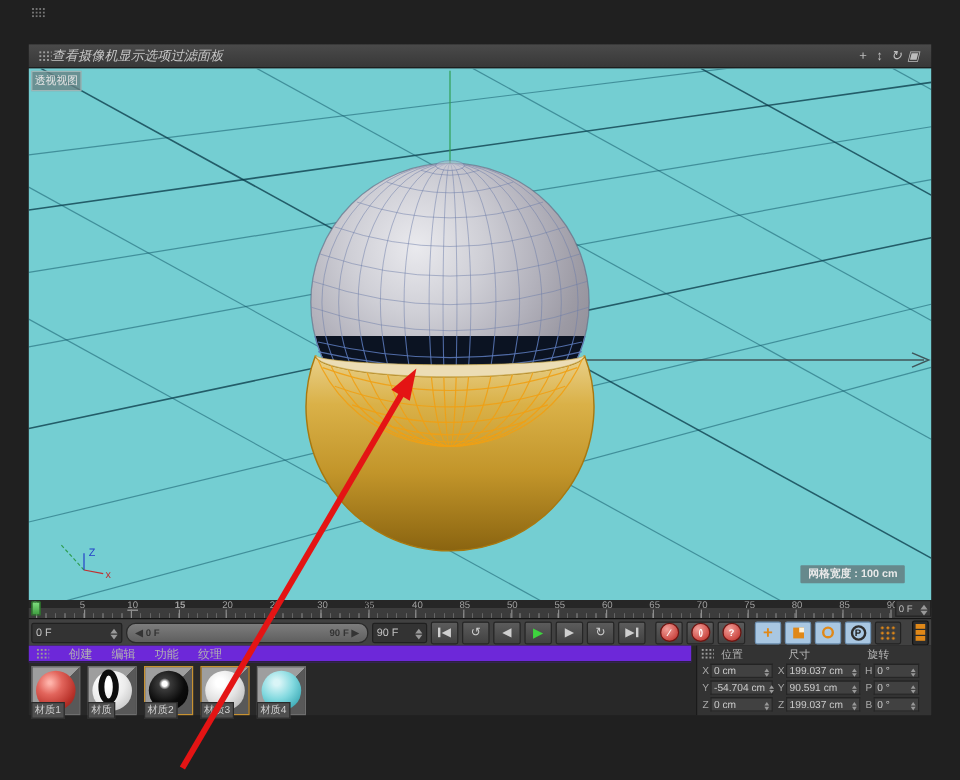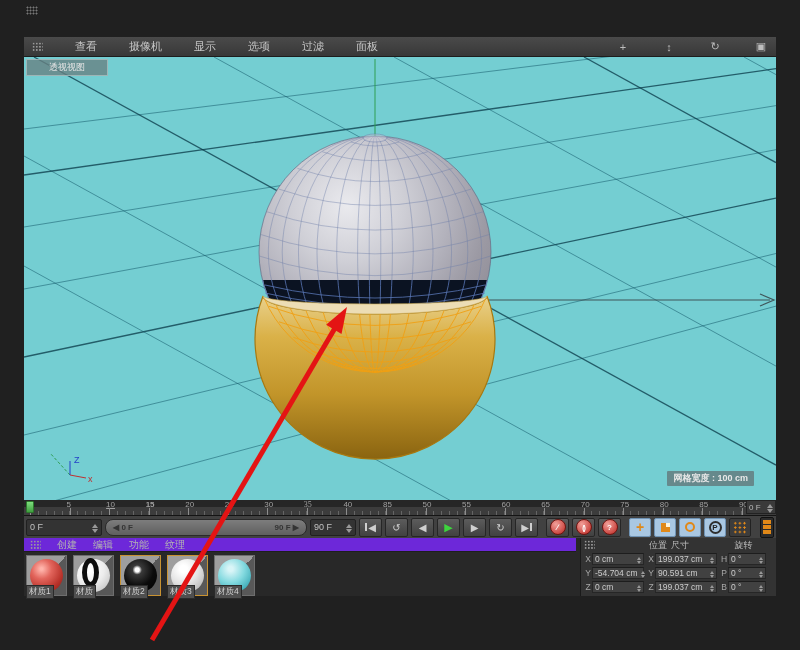--- a/index.html
+++ b/index.html
@@ -6,28 +6,28 @@
   #app{position:relative;width:800px;height:650px;background:#202020;overflow:hidden;
        font-family:"Liberation Sans",sans-serif;-webkit-font-smoothing:antialiased;}
   .gicon{display:inline-block;width:11px;height:10px;
          background-image:radial-gradient(#9a9a9a .9px,transparent 1.1px);
          background-size:3.2px 3.2px;flex:0 0 auto;}
   
   #win-icon{position:absolute;left:26px;top:6px;width:12px;height:9px;
             background-image:radial-gradient(#777 .9px,transparent 1.1px);background-size:3px 3px;}
   #menubar{position:absolute;left:24px;top:37px;width:752px;height:20px;
            background:linear-gradient(#4a4a4a,#383838);border-bottom:1px solid #1d1d1d;
-           display:flex;align-items:center;gap:32px;padding:0 8px;box-sizing:border-box;}
+           display:flex;align-items:center;gap:0;padding:0 8px;box-sizing:border-box;font-style:italic;}
   .mitem{font-size:11px;color:#c6c6c6;cursor:default;}
   #menubar .spacer{flex:1;}
   .vicon{font-size:11px;color:#bdbdbd;width:14px;text-align:center;}
   
   #viewport{position:absolute;left:24px;top:57px;width:752px;height:443px;background:#74ced2;overflow:hidden;}
   #vp-label{position:absolute;left:2px;top:2px;background:rgba(104,128,130,.78);color:#e4e4e4;
-            font-size:9px;padding:1px 22px;border:1px solid rgba(210,220,220,.5);}
+            font-size:9px;padding:1px 2px;border:1px solid rgba(210,220,220,.5);}
   #grid-label{position:absolute;right:22px;bottom:14px;background:rgba(100,124,128,.85);color:#e8e8e8;
               font-size:9px;padding:1px 6px;border-radius:1px;font-weight:bold;}
   
   #ruler{position:absolute;left:24px;top:500px;width:752px;height:15px;
          background:linear-gradient(#262626 0 7px,#3c3c3c 7px);border-bottom:1px solid #191919;}
   #ticks{position:absolute;left:0;top:0;width:720px;height:100%;
          background-image:repeating-linear-gradient(90deg,rgba(150,150,150,.45) 0 1px,transparent 1px 7.9px);
          background-size:100% 4px;background-position:6px 100%;background-repeat:no-repeat;}
   .tick{position:absolute;top:0;font-size:8px;color:#a0a0a0;}
   .mtick{position:absolute;bottom:0;width:1px;height:7px;background:#8d8d8d;}
@@ -87,21 +87,21 @@
   .ring{position:absolute;left:8px;top:2px;width:17px;height:29px;border-radius:50%;border:5px solid #0d0d0d;box-sizing:border-box;}
   .sp-black{background:radial-gradient(circle at 40% 33%,#ffffff 0 7%,#3a3a3a 16%,#0b0b0b 55%,#000);}
   .sp-white{background:radial-gradient(circle at 38% 30%,#ffffff 12%,#e3e3e3 48%,#a6a6a6);}
   .sp-cyan{background:radial-gradient(circle at 38% 30%,#d9f5f7 8%,#82d9df 45%,#3aa9b5 82%,#2b8894);}
   .mlabel{position:absolute;left:0;bottom:-3px;background:#4f4f4f;border:1px solid #2a2a2a;color:#d0d0d0;
           font-size:8.5px;padding:0 2px;white-space:nowrap;}
   
   #coords{position:absolute;right:0;top:0;width:196px;height:58px;background:#333;border-left:1px solid #1a1a1a;
           box-sizing:border-box;padding:1px 3px;}
   #coord-head{display:flex;align-items:center;height:12px;font-size:9px;color:#bcbcbc;gap:4px;}
-  #coord-head .t1{margin-left:18px;width:52px;text-align:right;} #coord-head .t2{width:62px;} #coord-head .t3{width:40px;}
+  #coord-head .t1{margin-left:2px;width:52px;} #coord-head .t2{width:62px;} #coord-head .t3{width:40px;}
   .crow3{display:flex;gap:3px;margin-top:2px;}
   .cell{display:flex;align-items:center;}
   .ck{font-size:8.5px;color:#a8a8a8;width:8px;text-align:center;flex:0 0 auto;}
   .cf{height:12px;background:#414141;border:1px solid #262626;border-top-color:#1d1d1d;display:flex;align-items:center;
       justify-content:space-between;padding:0 2px;box-sizing:border-box;}
   .cf i{font-style:normal;font-size:8.5px;color:#cccccc;white-space:nowrap;}
   .cf .stp i{border-bottom-width:3px;border-top-width:3px;border-left-width:2.5px;border-right-width:2.5px;}
   .w-pos{width:52px;} .w-size{width:62px;} .w-rot{width:38px;}
   #arrow{position:absolute;left:0;top:0;pointer-events:none;}
 </style>

